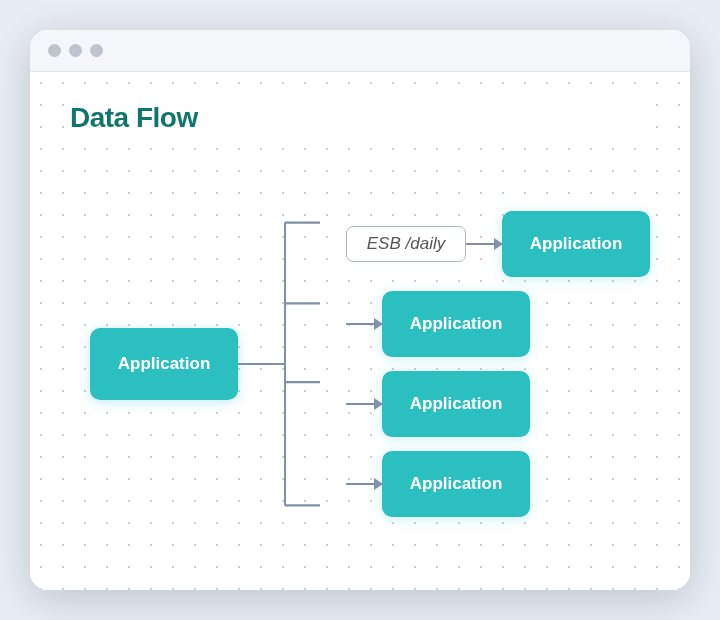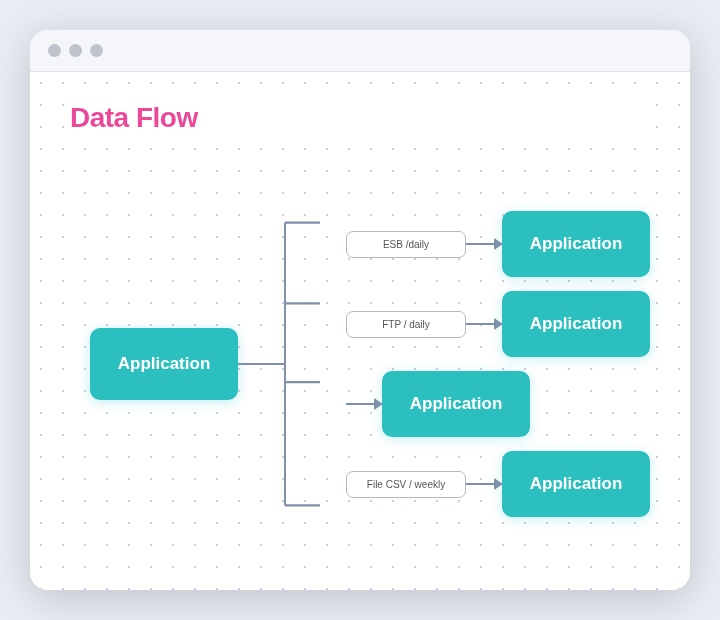--- a/index.html
+++ b/index.html
@@ -48,21 +48,21 @@
       padding: 30px 40px 24px 40px;
       display: flex;
       flex-direction: column;
       background-image: radial-gradient(circle, #c8d0dc 1px, transparent 1px);
       background-size: 22px 22px;
     }
 
     .diagram-title {
       font-size: 28px;
       font-weight: 800;
-      color: #ec4899;
+      color: #0f766e;
       margin-bottom: 28px;
       letter-spacing: -0.5px;
       background: #fff;
       display: inline-block;
       padding: 0 4px 0 0;
     }
 
     .diagram-area {
       flex: 1;
       display: flex;
@@ -116,25 +116,26 @@
       display: flex;
       align-items: center;
       gap: 0;
     }
 
     .label-pill {
       background: #fff;
       border: 1.5px solid #b0b8c8;
       border-radius: 7px;
       padding: 7px 8px;
-      font-size: 10px;
+      font-size: 17px;
       color: #555;
       white-space: nowrap;
       min-width: 120px;
       text-align: center;
+      font-style: italic;
     }
 
     .arrow-line {
       width: 36px;
       height: 2px;
       background: #8090a8;
       position: relative;
       display: flex;
       align-items: center;
     }
@@ -204,40 +205,34 @@
           <div class="label-pill">
             <span>ESB /daily</span>
           </div>
           <div class="arrow-line"></div>
           <div class="target-node">
             <span>Application</span>
           </div>
         </div>
 
         <div class="target-row">
-          <div class="label-pill">
-            <span>FTP / daily</span>
-          </div>
-          <div class="arrow-line"></div>
-          <div class="target-node">
-            <span>Application</span>
-          </div>
-        </div>
-
-        <div class="target-row">
-          <div class="arrow-line"></div>
-          <div class="target-node">
-            <span>Application</span>
-          </div>
-        </div>
-
-        <div class="target-row">
-          <div class="label-pill">
-            <span>File CSV / weekly</span>
-          </div>
+          <div class="arrow-line"></div>
+          <div class="target-node">
+            <span>Application</span>
+          </div>
+        </div>
+
+        <div class="target-row">
+          <div class="arrow-line"></div>
+          <div class="target-node">
+            <span>Application</span>
+          </div>
+        </div>
+
+        <div class="target-row">
           <div class="arrow-line"></div>
           <div class="target-node">
             <span>Application</span>
           </div>
         </div>
 
       </div>
     </div>
   </div>
 </div>

